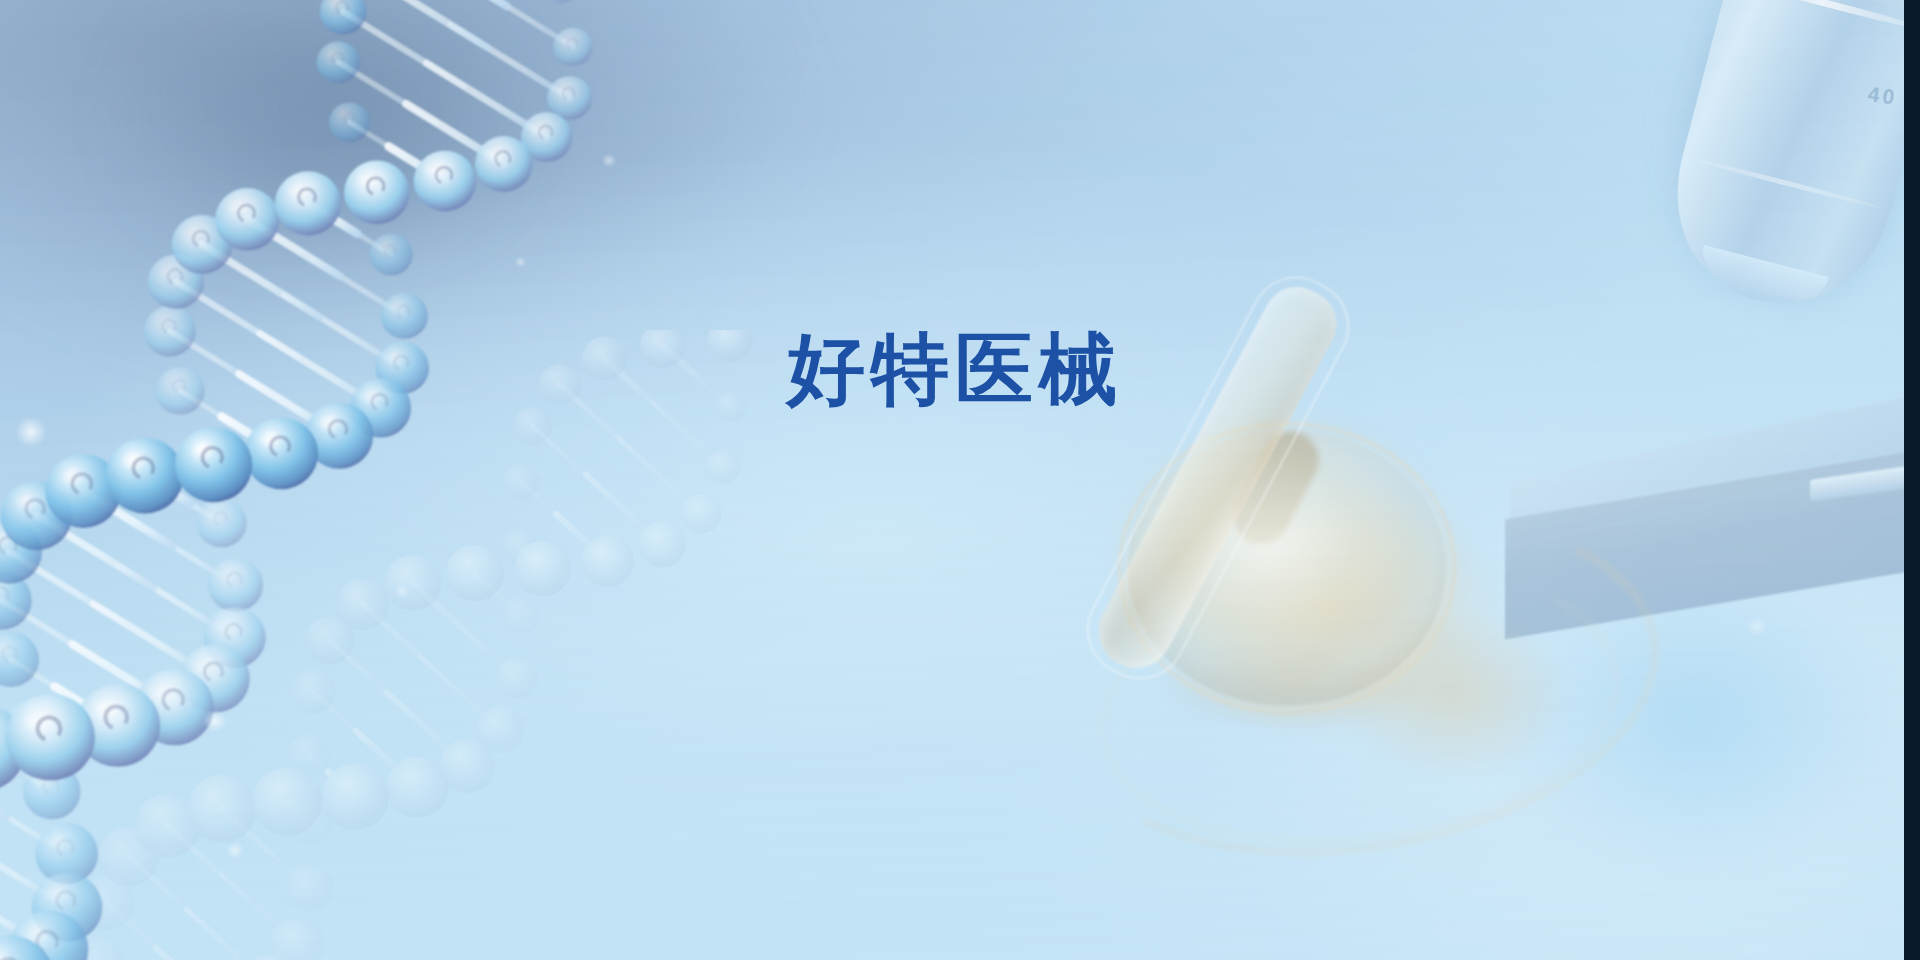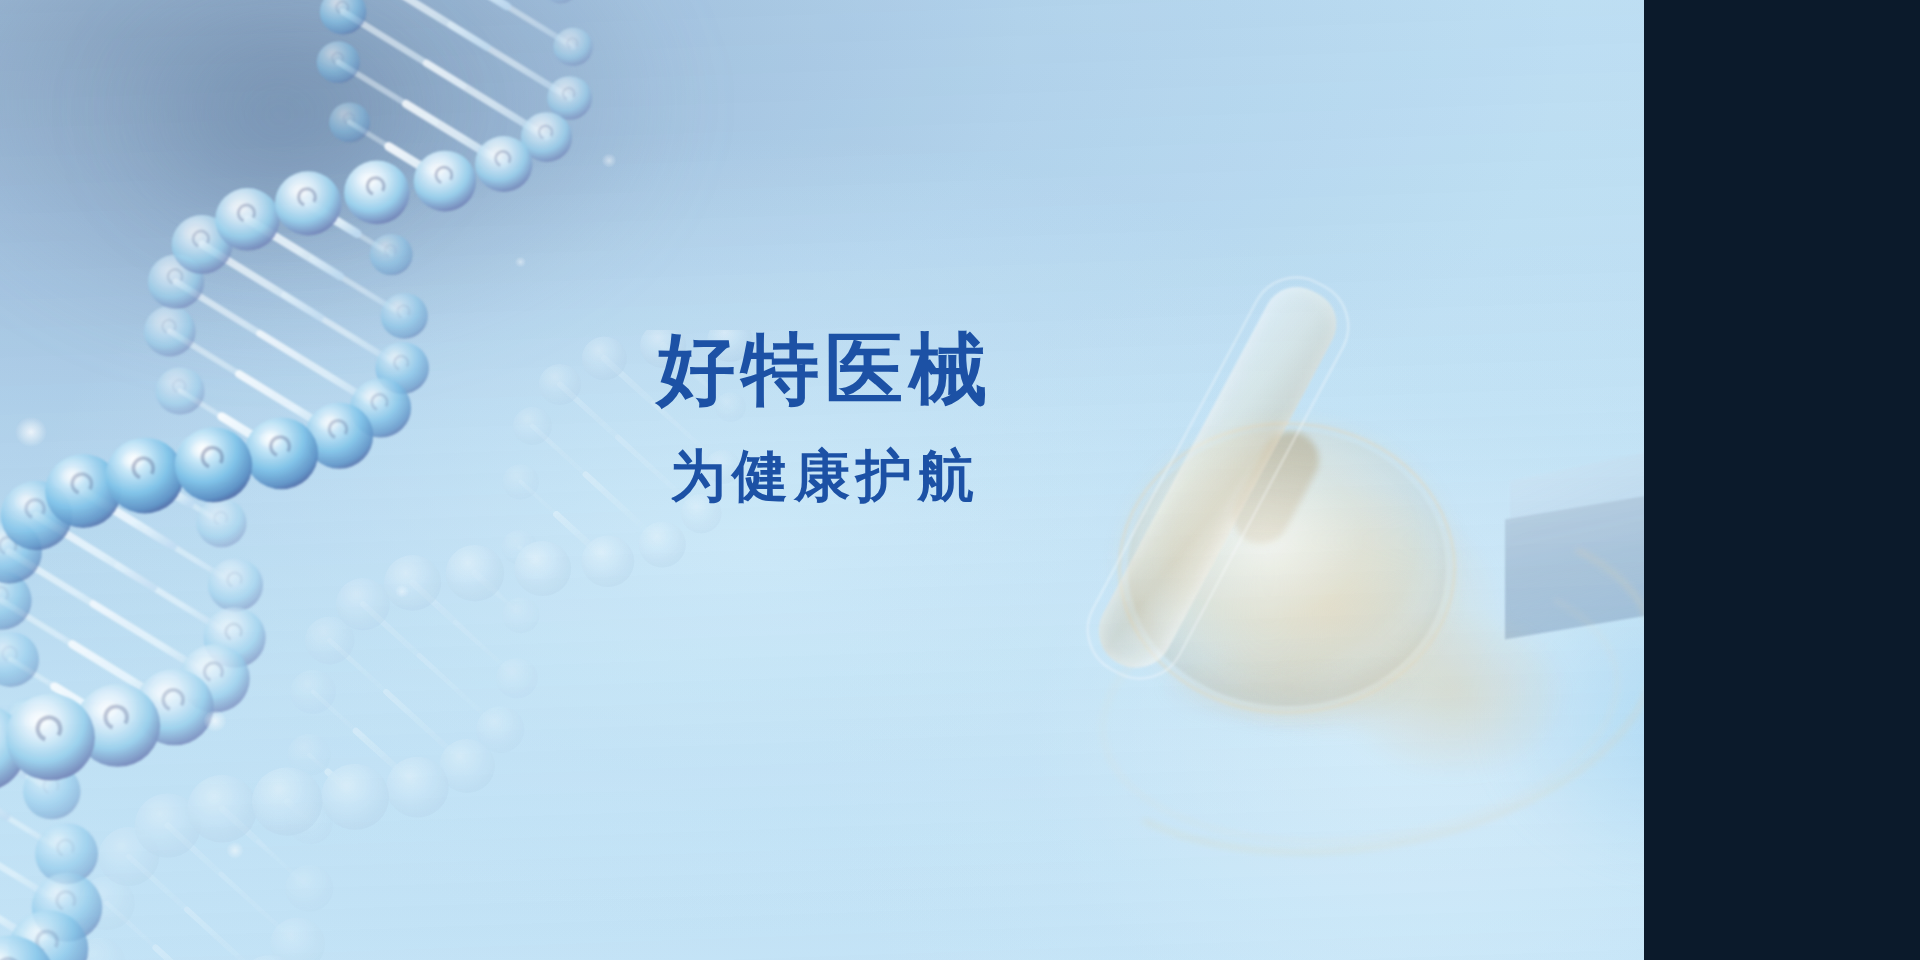--- a/index.html
+++ b/index.html
@@ -1,21 +1,21 @@
 <!DOCTYPE html>
 <html lang="zh"><head>
 <meta charset="utf-8">
 <title>好特医械</title>
 <style>
   html,body{margin:0;padding:0;background:#0b1a2b;}
   *{box-sizing:border-box;}
 
   .banner{
     position:relative;
-    width:1644px;height:960px;
+    width:1904px;height:960px;
     overflow:hidden;
     font-family:"Liberation Sans","DejaVu Sans",sans-serif;
     background:#b6dcf2;
   }
 
   
   .bg-base{
     position:absolute;inset:0;
     background:
       radial-gradient(150% 120% at 8% 4%,  #8ea9c6 0%, #9fbddb 16%, #b2d3ec 36%, #bfe0f4 58%, #c6e5f7 100%),
@@ -911,16 +911,15 @@
   <div class="bokeh" style="left:222px;top:838px; width:26px;height:25px;opacity:.62;"></div>
   <div class="bokeh" style="left:598px;top:150px; width:22px;height:21px;opacity:.55;"></div>
   <div class="bokeh" style="left:512px;top:254px; width:17px;height:16px;opacity:.50;"></div>
   <div class="bokeh" style="left:392px;top:582px; width:20px;height:19px;opacity:.45;"></div>
   <div class="bokeh" style="left:1742px;top:612px;width:30px;height:29px;opacity:.42;"></div>
 
   <div class="unify"></div>
 
   <div class="text-block">
     <h1 class="brand-title">好特医械</h1>
-    <p class="brand-slogan">为健康护航</p>
   </div>
 
 </div>
 
 </body></html>

